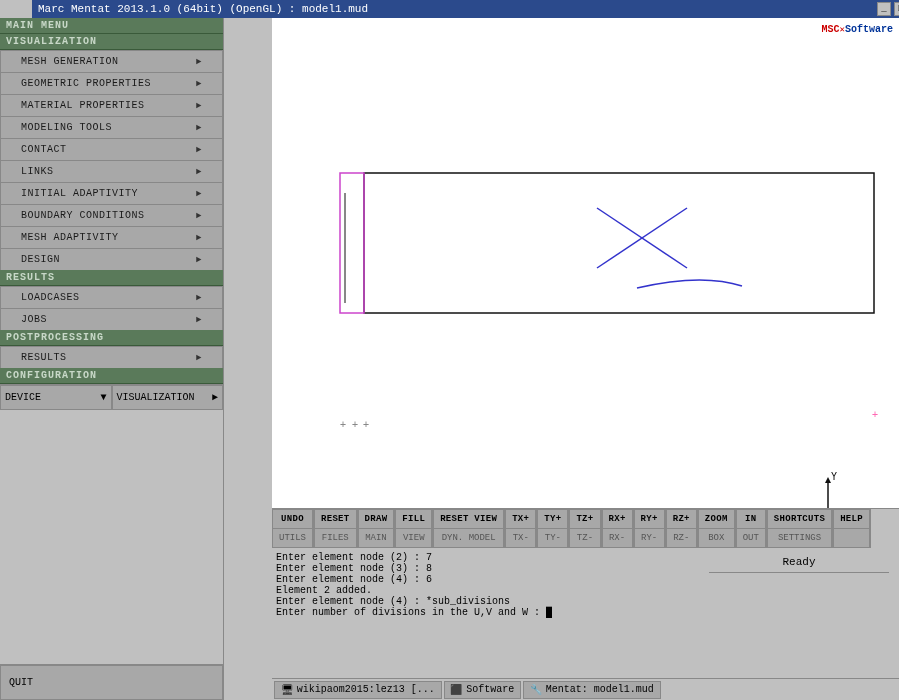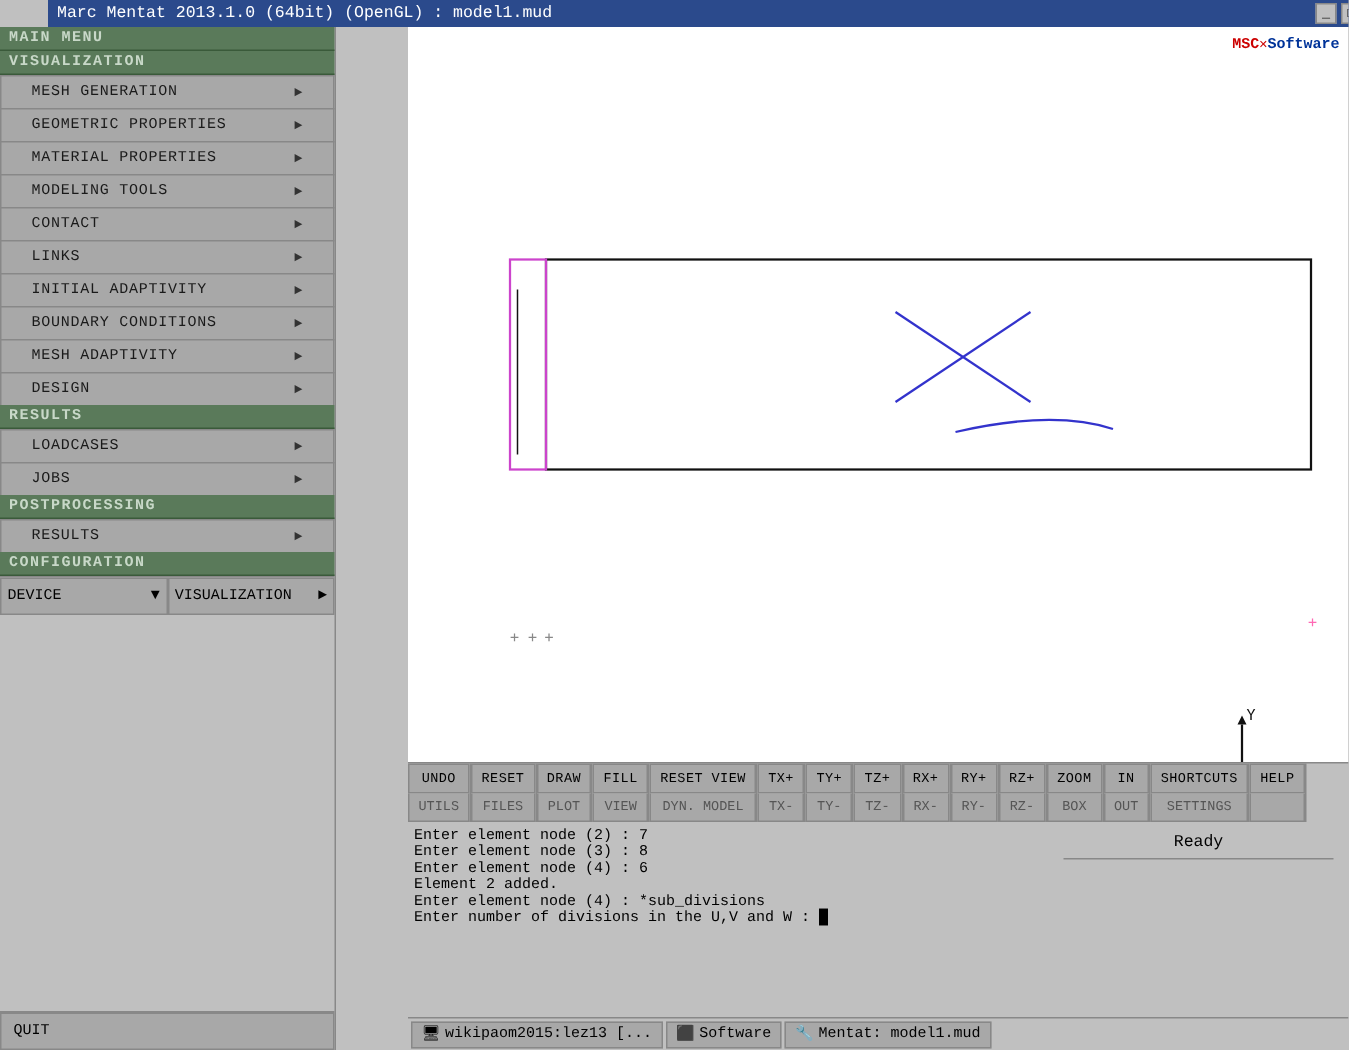--- a/index.html
+++ b/index.html
@@ -92,21 +92,21 @@
     }
 
     
     .quit-btn {
       background: #a8a8a8;
       border: 1px solid #888;
       border-top: 2px solid #888;
       padding: 4px 8px;
       font-size: 10px;
       cursor: pointer;
-      height: 26px;
+      height: 36px;
       display: flex; align-items: center;
     }
 
     
     #right-area {
       flex: 1;
       display: flex;
       flex-direction: column;
     }
 
@@ -140,20 +140,21 @@
     .tool-btn-top {
       background: #a8a8a8;
       border: 1px solid #888;
       padding: 1px 6px;
       font-size: 9px;
       cursor: pointer;
       text-align: center;
       height: 20px;
       display: flex; align-items: center; justify-content: center;
       letter-spacing: 0.3px;
+      font-weight: bold;
     }
     .tool-btn-bottom {
       background: #a8a8a8;
       border: 1px solid #888;
       border-top: 0;
       padding: 1px 6px;
       font-size: 9px;
       cursor: pointer;
       text-align: center;
       height: 20px;
@@ -370,21 +371,21 @@
         <div class="tool-group">
           <div class="tool-btn-top">UNDO</div>
           <div class="tool-btn-bottom">UTILS</div>
         </div>
         <div class="tool-group">
           <div class="tool-btn-top">RESET</div>
           <div class="tool-btn-bottom">FILES</div>
         </div>
         <div class="tool-group">
           <div class="tool-btn-top">DRAW</div>
-          <div class="tool-btn-bottom">PLOT</div>
+          <div class="tool-btn-bottom">MAIN</div>
         </div>
         <div class="tool-group">
           <div class="tool-btn-top">FILL</div>
           <div class="tool-btn-bottom">VIEW</div>
         </div>
         <div class="tool-group">
           <div class="tool-btn-top">RESET VIEW</div>
           <div class="tool-btn-bottom">DYN. MODEL</div>
         </div>
         <div class="tool-group">

